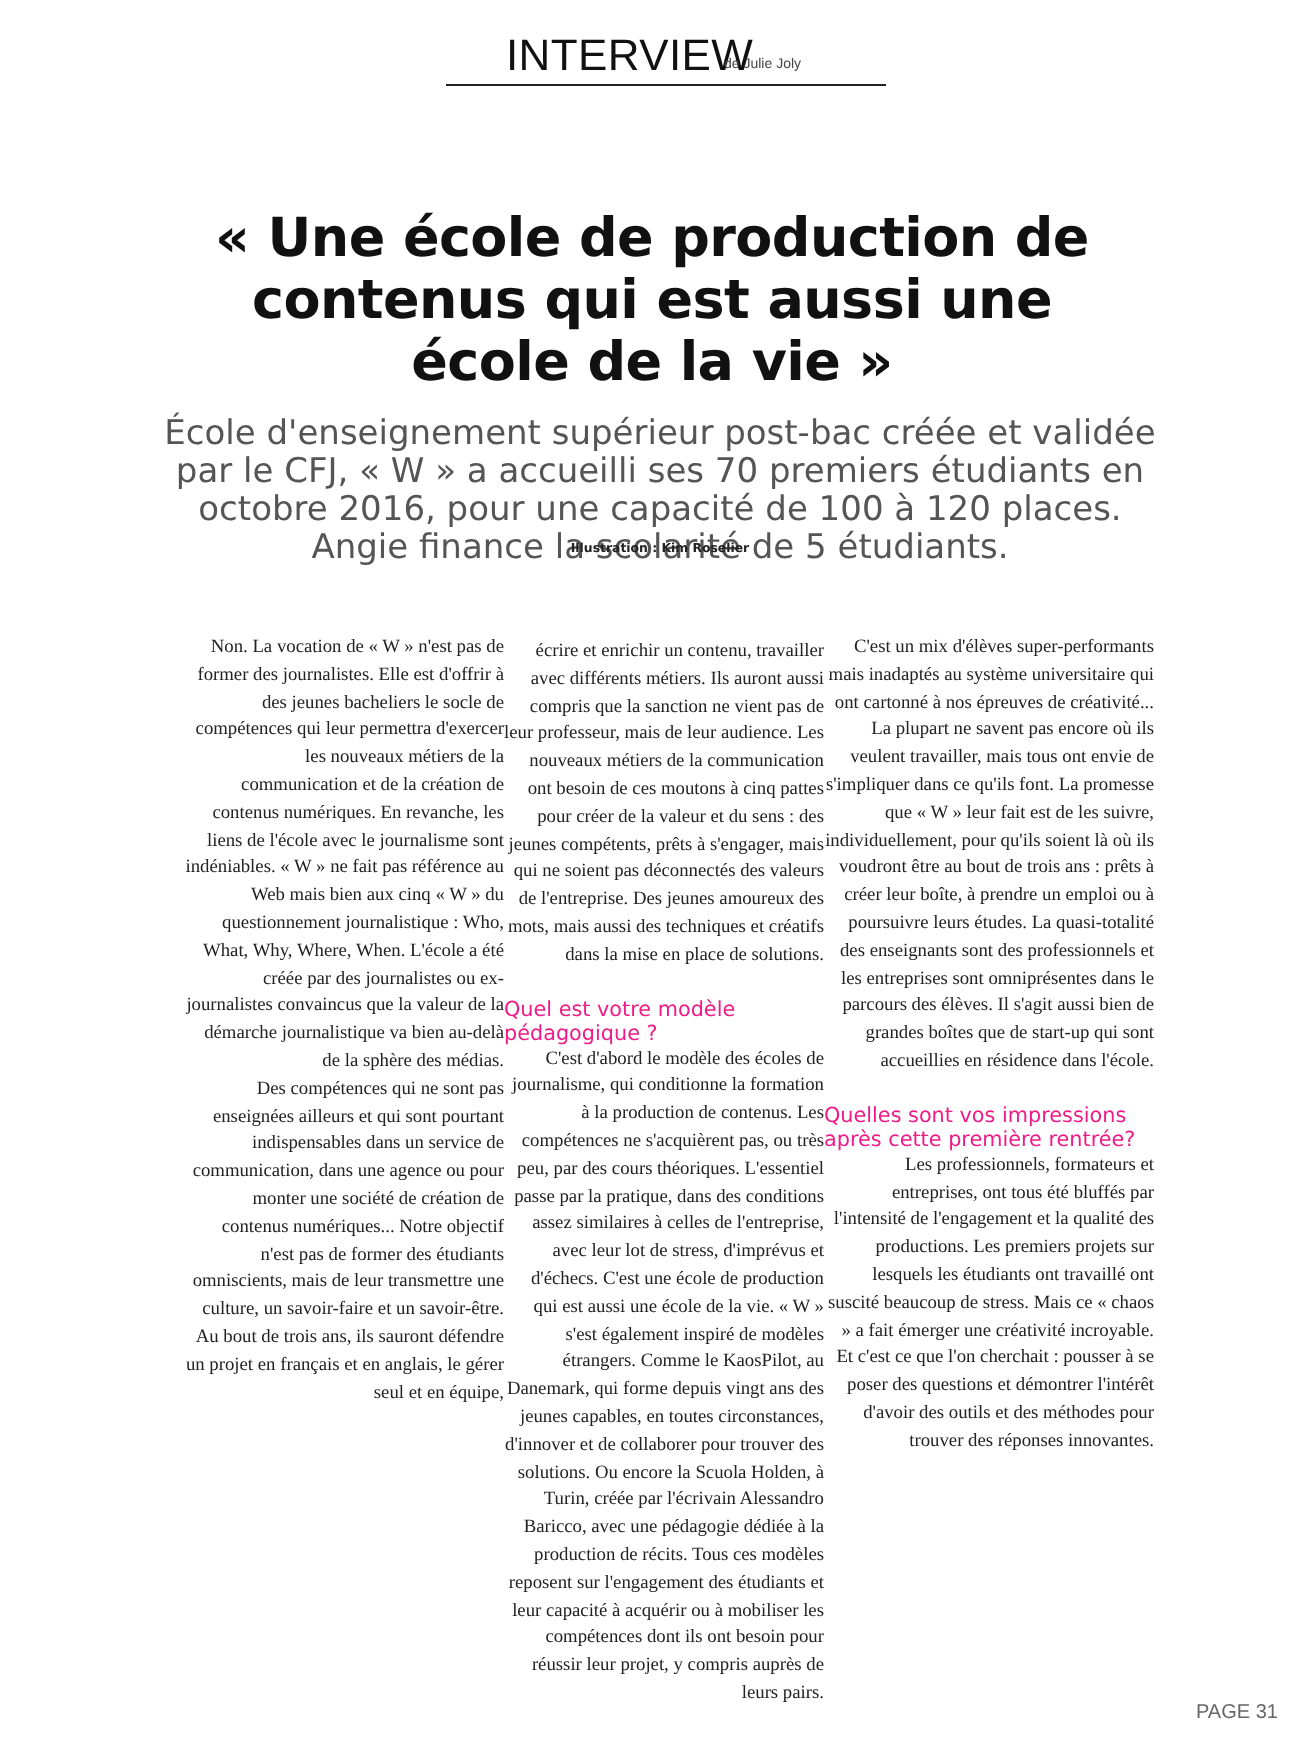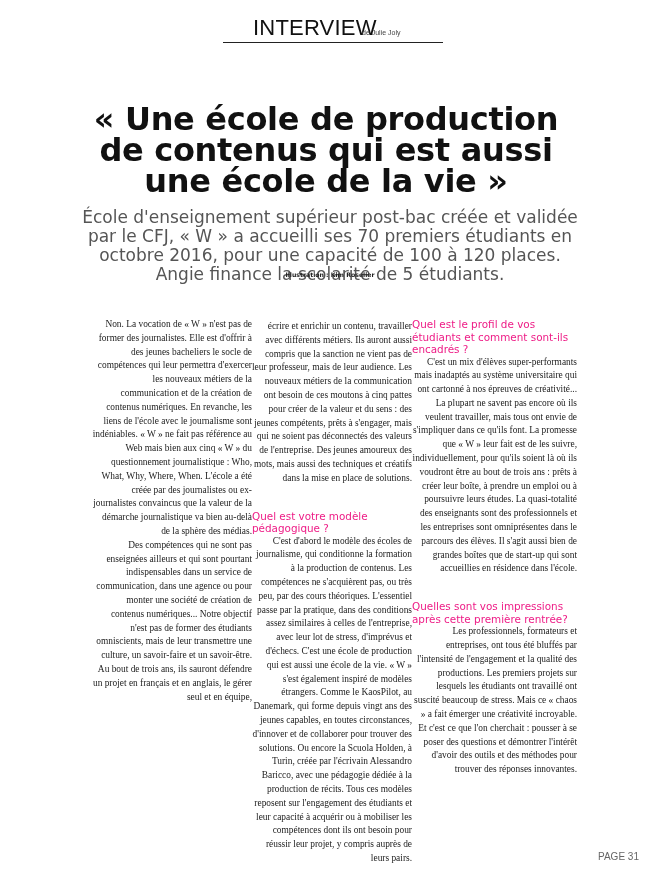--- a/index.html
+++ b/index.html
@@ -1,28 +1,28 @@
 <!DOCTYPE html>
 <html><head>
   <meta charset="utf-8">
   <style>
     html, body { margin: 0; padding: 0; background: #ffffff; }
     body { width: 652px; height: 875px; position: relative; overflow: hidden; color: #1a1a1a; }
     .header { position: absolute; top: 14px; left: 223px; width: 220px; height: 28px; border-bottom: 1.5px solid #222; }
     .header-title { position: absolute; left: 30px; top: 1px; font-family: "Liberation Sans", sans-serif; font-size: 22px; letter-spacing: 0.2px; color: #111; }
     .header-byline { position: absolute; left: 139px; top: 15px; font-family: "Liberation Sans", sans-serif; font-size: 7px; color: #444; }
-    .headline { position: absolute; top: 104px; left: 90px; width: 472px; text-align: center; font-family: "DejaVu Sans", sans-serif; font-weight: bold; font-size: 32px; line-height: 31px; color: #111; letter-spacing: -0.3px; }
+    .headline { position: absolute; top: 104px; left: 90px; width: 472px; text-align: center; font-family: "DejaVu Sans", sans-serif; font-weight: bold; font-size: 27px; line-height: 31px; color: #111; letter-spacing: -0.3px; }
     .intro { position: absolute; top: 208px; left: 80px; width: 500px; text-align: center; font-family: "DejaVu Sans", sans-serif; font-size: 17px; line-height: 19px; color: #555; }
     .credit { position: absolute; top: 271px; left: 80px; width: 500px; text-align: center; font-family: "DejaVu Sans", sans-serif; font-weight: bold; font-size: 6.2px; color: #222; }
     .col { position: absolute; top: 318px; width: 160px; font-family: "Liberation Serif", serif; font-size: 9.4px; line-height: 13.8px; color: #222; }
     .col1 { left: 92px; }
     .col2 { left: 252px; top: 320px; }
     .col3 { left: 412px; width: 165px; }
     .q { font-family: "DejaVu Sans", sans-serif; font-size: 10.4px; line-height: 12.5px; color: #ee1c86; margin: 0; }
-    .q.spaced { margin-top: 24px; }
+    .q.spaced { margin-top: 13px; }
     .p { margin: 0; text-align: right; }
     .page-num { position: absolute; top: 851px; left: 598px; font-family: "Liberation Sans", sans-serif; font-size: 10px; color: #666; }
   </style>
 </head>
 <body>
 
 <div class="header">
   <span class="header-title">INTERVIEW</span>
   <span class="header-byline">de Julie Joly</span>
 </div>
@@ -37,19 +37,18 @@
   <p class="p">Des compétences qui ne sont pas enseignées ailleurs et qui sont pourtant indispensables dans un service de communication, dans une agence ou pour monter une société de création de contenus numériques... Notre objectif n'est pas de former des étudiants omniscients, mais de leur transmettre une culture, un savoir-faire et un savoir-être. Au bout de trois ans, ils sauront défendre un projet en français et en anglais, le gérer seul et en équipe,</p>
 </div>
 
 <div class="col col2">
   <p class="p">écrire et enrichir un contenu, travailler avec différents métiers. Ils auront aussi compris que la sanction ne vient pas de leur professeur, mais de leur audience. Les nouveaux métiers de la communication ont besoin de ces moutons à cinq pattes pour créer de la valeur et du sens : des jeunes compétents, prêts à s'engager, mais qui ne soient pas déconnectés des valeurs de l'entreprise. Des jeunes amoureux des mots, mais aussi des techniques et créatifs dans la mise en place de solutions.</p>
   <p class="q spaced" style="color: rgb(238, 28, 134);">Quel est votre modèle pédagogique ?</p>
   <p class="p">C'est d'abord le modèle des écoles de journalisme, qui conditionne la formation à la production de contenus. Les compétences ne s'acquièrent pas, ou très peu, par des cours théoriques. L'essentiel passe par la pratique, dans des conditions assez similaires à celles de l'entreprise, avec leur lot de stress, d'imprévus et d'échecs. C'est une école de production qui est aussi une école de la vie. « W » s'est également inspiré de modèles étrangers. Comme le KaosPilot, au Danemark, qui forme depuis vingt ans des jeunes capables, en toutes circonstances, d'innover et de collaborer pour trouver des solutions. Ou encore la Scuola Holden, à Turin, créée par l'écrivain Alessandro Baricco, avec une pédagogie dédiée à la production de récits. Tous ces modèles reposent sur l'engagement des étudiants et leur capacité à acquérir ou à mobiliser les compétences dont ils ont besoin pour réussir leur projet, y compris auprès de leurs pairs.</p>
 </div>
 
 <div class="col col3">
-  <p class="q" style="color: rgb(238, 28, 134);">Quel est le profil de vos étudiants et comment sont-ils encadrés ?</p>
   <p class="p">C'est un mix d'élèves super-performants mais inadaptés au système universitaire qui ont cartonné à nos épreuves de créativité... La plupart ne savent pas encore où ils veulent travailler, mais tous ont envie de s'impliquer dans ce qu'ils font. La promesse que « W » leur fait est de les suivre, individuellement, pour qu'ils soient là où ils voudront être au bout de trois ans : prêts à créer leur boîte, à prendre un emploi ou à poursuivre leurs études. La quasi-totalité des enseignants sont des professionnels et les entreprises sont omniprésentes dans le parcours des élèves. Il s'agit aussi bien de grandes boîtes que de start-up qui sont accueillies en résidence dans l'école.</p>
   <p class="q spaced" style="color: rgb(238, 28, 134);">Quelles sont vos impressions après cette première rentrée?</p>
   <p class="p">Les professionnels, formateurs et entreprises, ont tous été bluffés par l'intensité de l'engagement et la qualité des productions. Les premiers projets sur lesquels les étudiants ont travaillé ont suscité beaucoup de stress. Mais ce « chaos » a fait émerger une créativité incroyable. Et c'est ce que l'on cherchait : pousser à se poser des questions et démontrer l'intérêt d'avoir des outils et des méthodes pour trouver des réponses innovantes.</p>
 </div>
 
 <div class="page-num">PAGE 31</div>
 
 </body></html>

